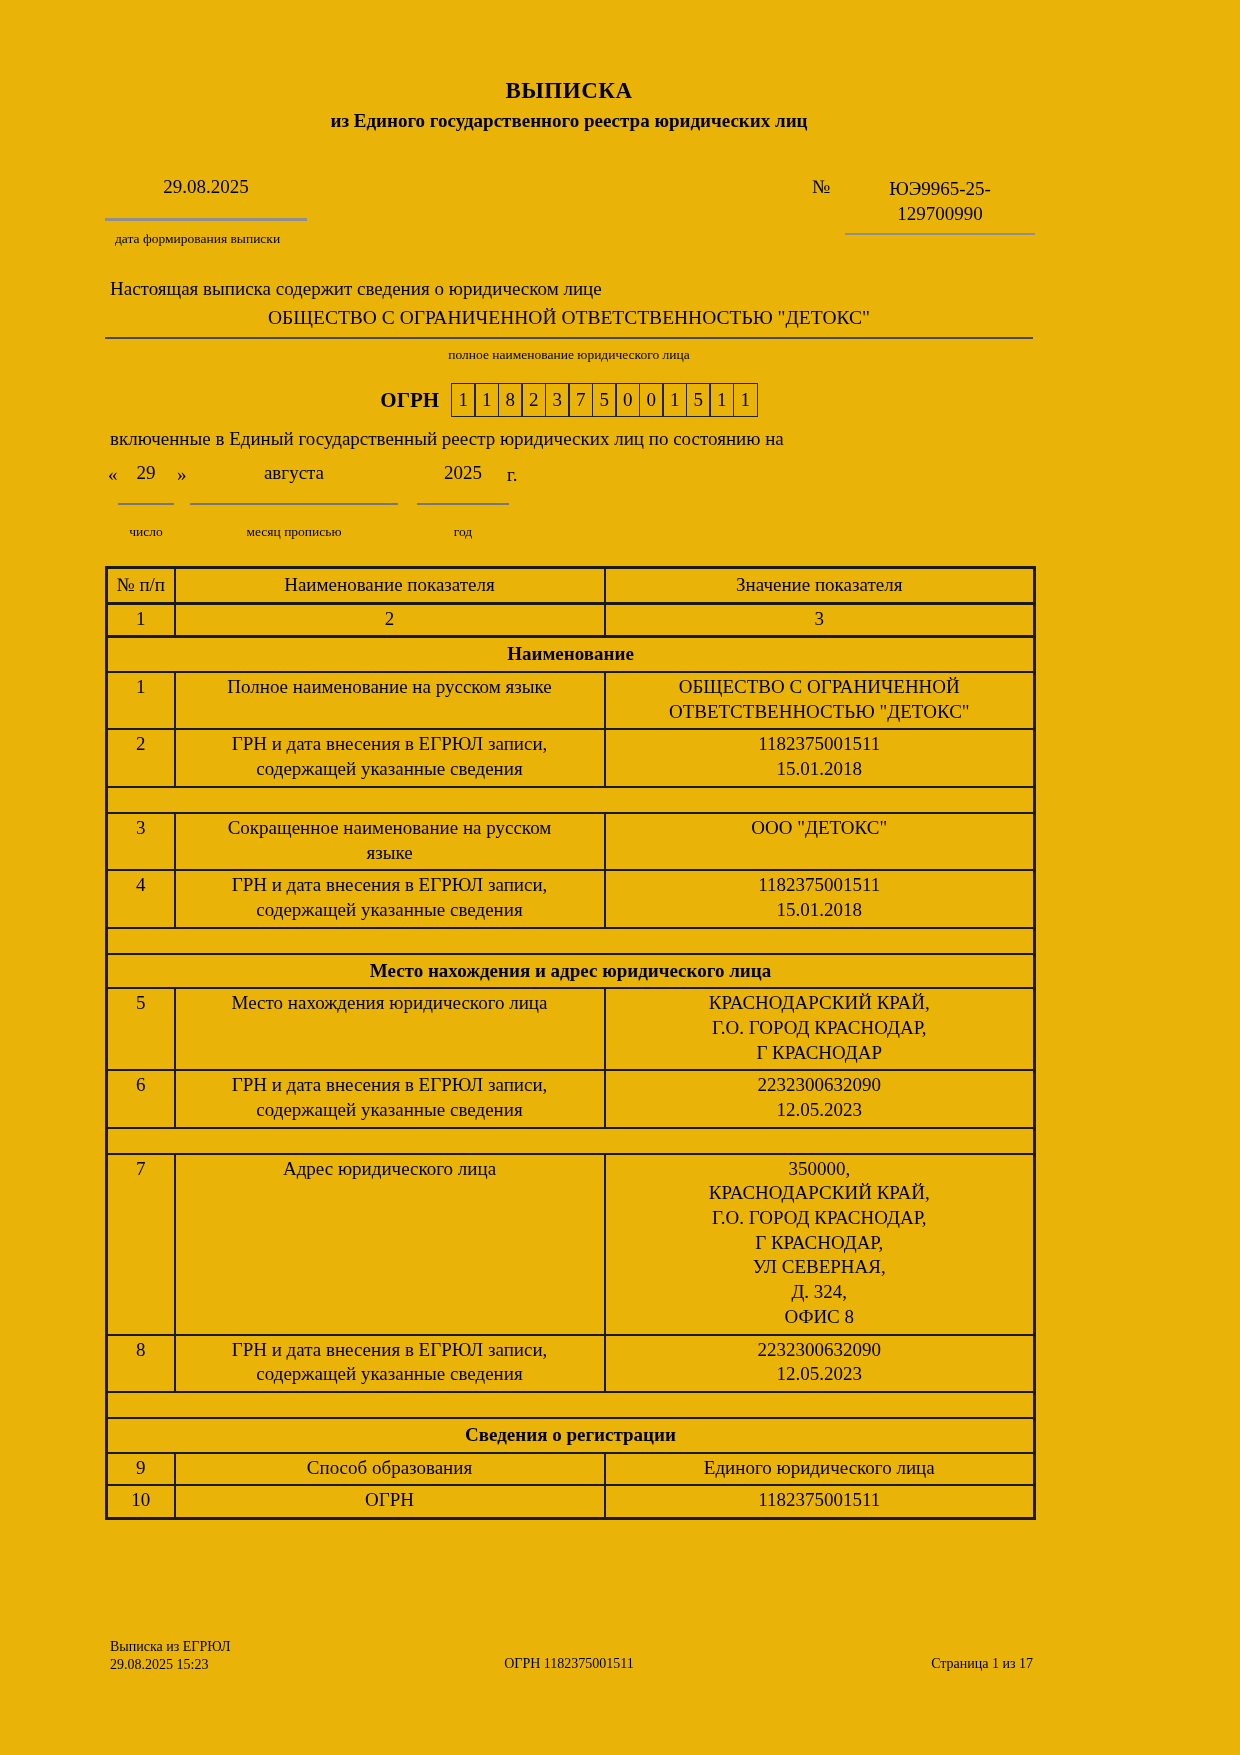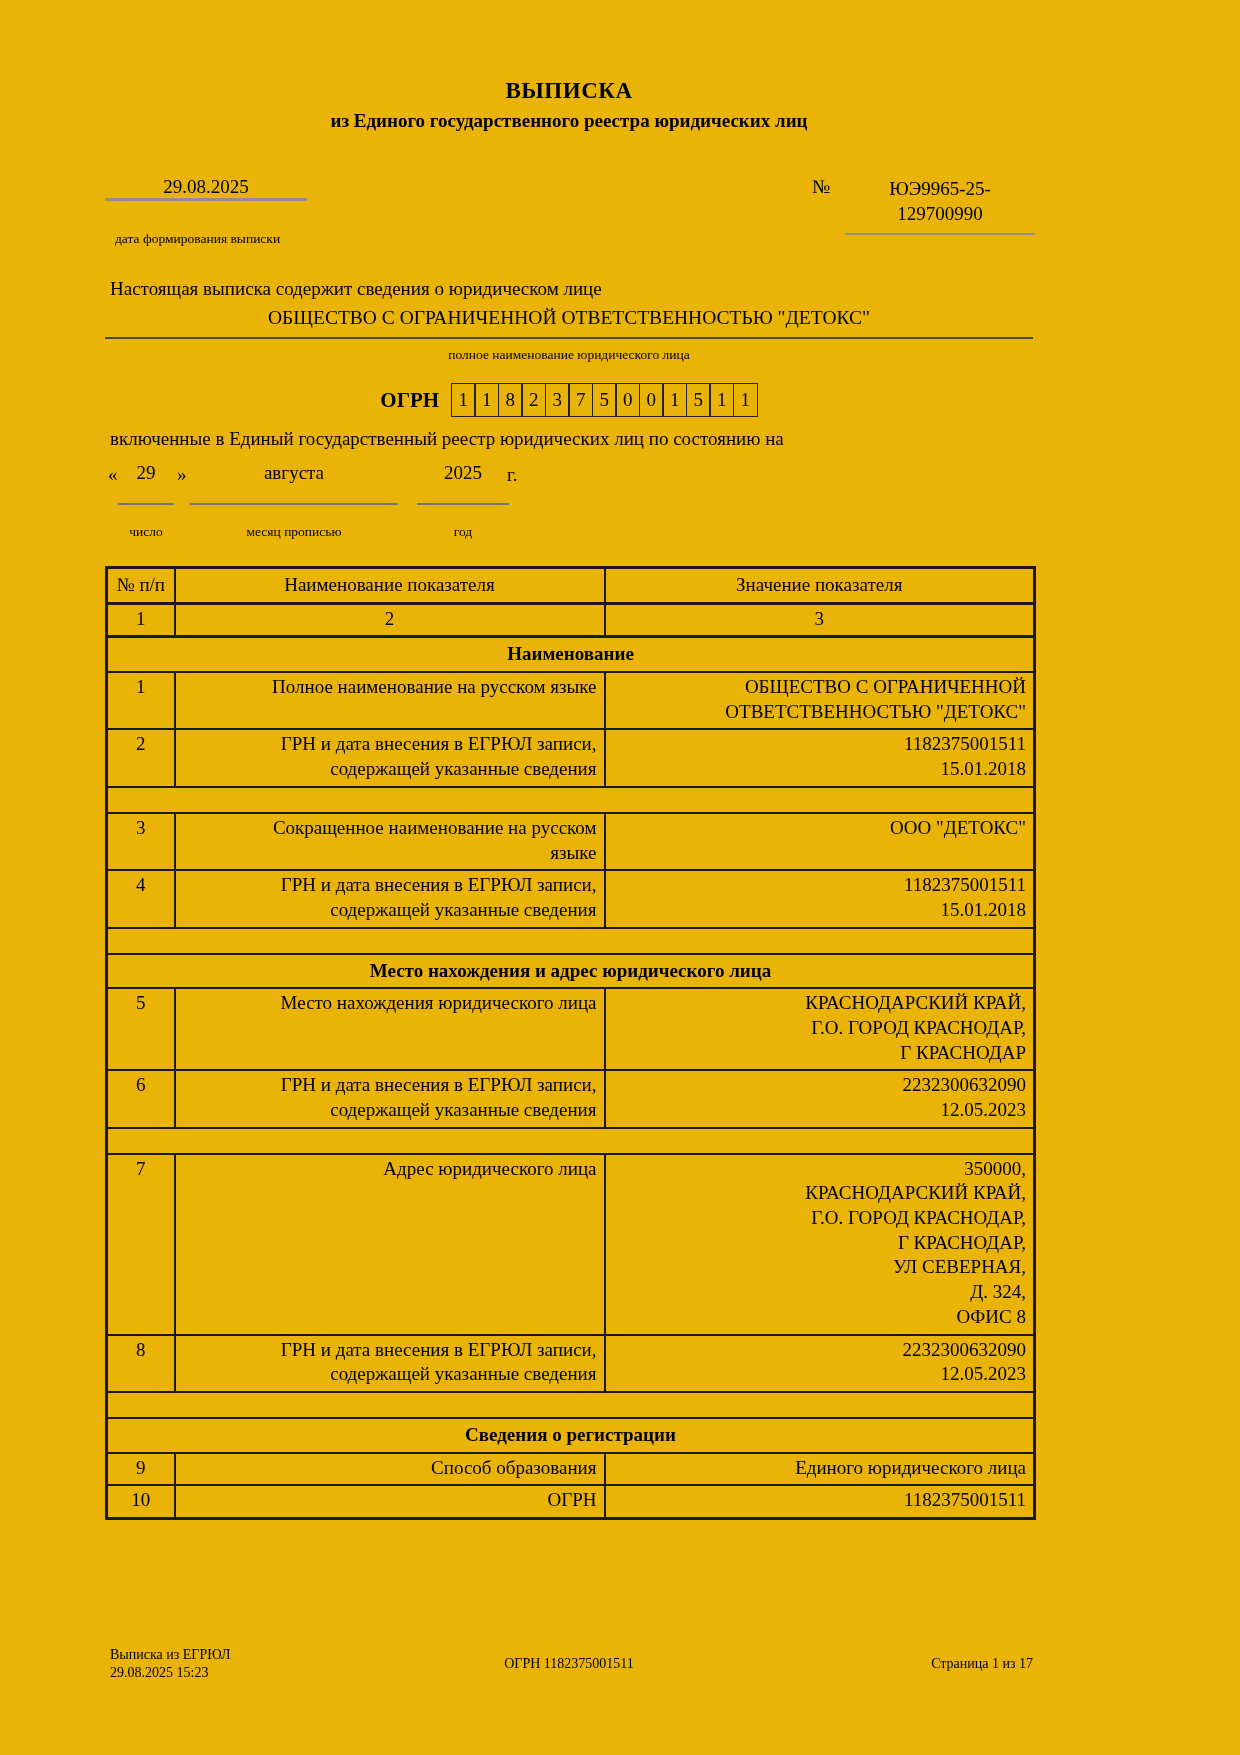--- a/index.html
+++ b/index.html
@@ -11,21 +11,21 @@
     font-family:"Liberation Serif","DejaVu Serif",serif;
     color:#000;
     margin:0 auto;
     overflow:hidden;
   }
   .content { position:absolute; left:105px; top:0; width:928px; height:100%; }
 
   .doc-title { position:absolute; top:78px; width:100%; text-align:center; font-weight:bold; font-size:23px; letter-spacing:0.5px; }
   .doc-subtitle { position:absolute; top:110px; width:100%; text-align:center; font-weight:bold; font-size:19px; }
 
-  .formation-date-block { position:absolute; top:176px; left:0; width:202px; text-align:center; font-size:19px; border-bottom:3px solid #8f8f8f; }
+  .formation-date-block { position:absolute; top:176px; left:0; width:202px; text-align:center; font-size:19px; border-bottom:3px solid #8f8f8f; padding-bottom:20px; }
   .formation-date-label { position:absolute; top:231px; left:10px; font-size:13.5px; }
 
   .number-sign { position:absolute; top:176px; left:707px; font-size:19px; }
   .number-block { position:absolute; top:176px; left:740px; width:190px; text-align:center; font-size:19px; line-height:1.32; white-space:pre-line; border-bottom:2.5px solid #8f8f8f; padding-bottom:7px; }
 
   .statement { position:absolute; top:278px; left:5px; font-size:19px; }
   .company-block { position:absolute; top:307px; width:100%; text-align:center; font-size:19.5px; border-bottom:2px solid #4a4a4a; padding-bottom:8px; }
   .company-label { position:absolute; top:347px; width:100%; text-align:center; font-size:13.5px; }
 
   .ogrn-row { position:absolute; top:383px; width:100%; display:flex; justify-content:center; align-items:center; gap:13px; }
@@ -40,31 +40,31 @@
   .asof-quote-close { position:absolute; left:72px; top:2px; }
   .asof-part { position:absolute; text-align:center; }
   .asof-part .u { display:block; border-bottom:2px solid #777; padding-bottom:19px; }
   .asof-part .lbl { display:block; font-size:13.5px; padding-top:19px; }
   .asof-day { left:13px; width:56px; }
   .asof-month { left:85px; width:208px; }
   .asof-year { left:312px; width:92px; }
   .asof-year-suffix { position:absolute; left:402px; top:2px; }
 
   .register-table { position:absolute; top:566px; left:0; border-collapse:collapse; width:928px; table-layout:fixed; font-size:19px; border:3px solid #1a1a1a; }
-  .register-table th, .register-table td { border:2px solid #1a1a1a; padding:2px 7px 4px 7px; vertical-align:top; line-height:1.3; text-align:right; font-weight:normal; }
+  .register-table th, .register-table td { border:2px solid #1a1a1a; padding:2px 7px 4px 7px; vertical-align:top; line-height:1.3; text-align:center; font-weight:normal; }
   .register-table thead th { text-align:center; padding:4px; }
   .register-table thead tr.header-row th { border-bottom:3px solid #1a1a1a; }
   .register-table tr.colnum-row td { text-align:center; border-bottom:3px solid #1a1a1a; }
   .section-cell { text-align:center !important; font-weight:bold !important; padding:4px !important; }
   .cell-num { text-align:center !important; }
   .cell-name, .cell-value, .pre { white-space:pre-line; }
   .spacer-row td { height:26px; border-left:none; border-right:none; }
 
   .footer { position:absolute; top:1638px; left:0; width:100%; height:50px; font-size:14px; }
-  .footer-left { position:absolute; left:5px; top:8px; white-space:pre-line; line-height:1.3; }
+  .footer-left { position:absolute; left:5px; top:0; white-space:pre-line; line-height:1.3; }
   .footer-center { position:absolute; left:0; top:18px; width:100%; text-align:center; }
   .footer-right { position:absolute; right:0; top:18px; text-align:right; }
 </style>
 </head>
 <body>
 
 <div class="page">
   <div class="content">
 
     <div class="doc-title">ВЫПИСКА</div>

